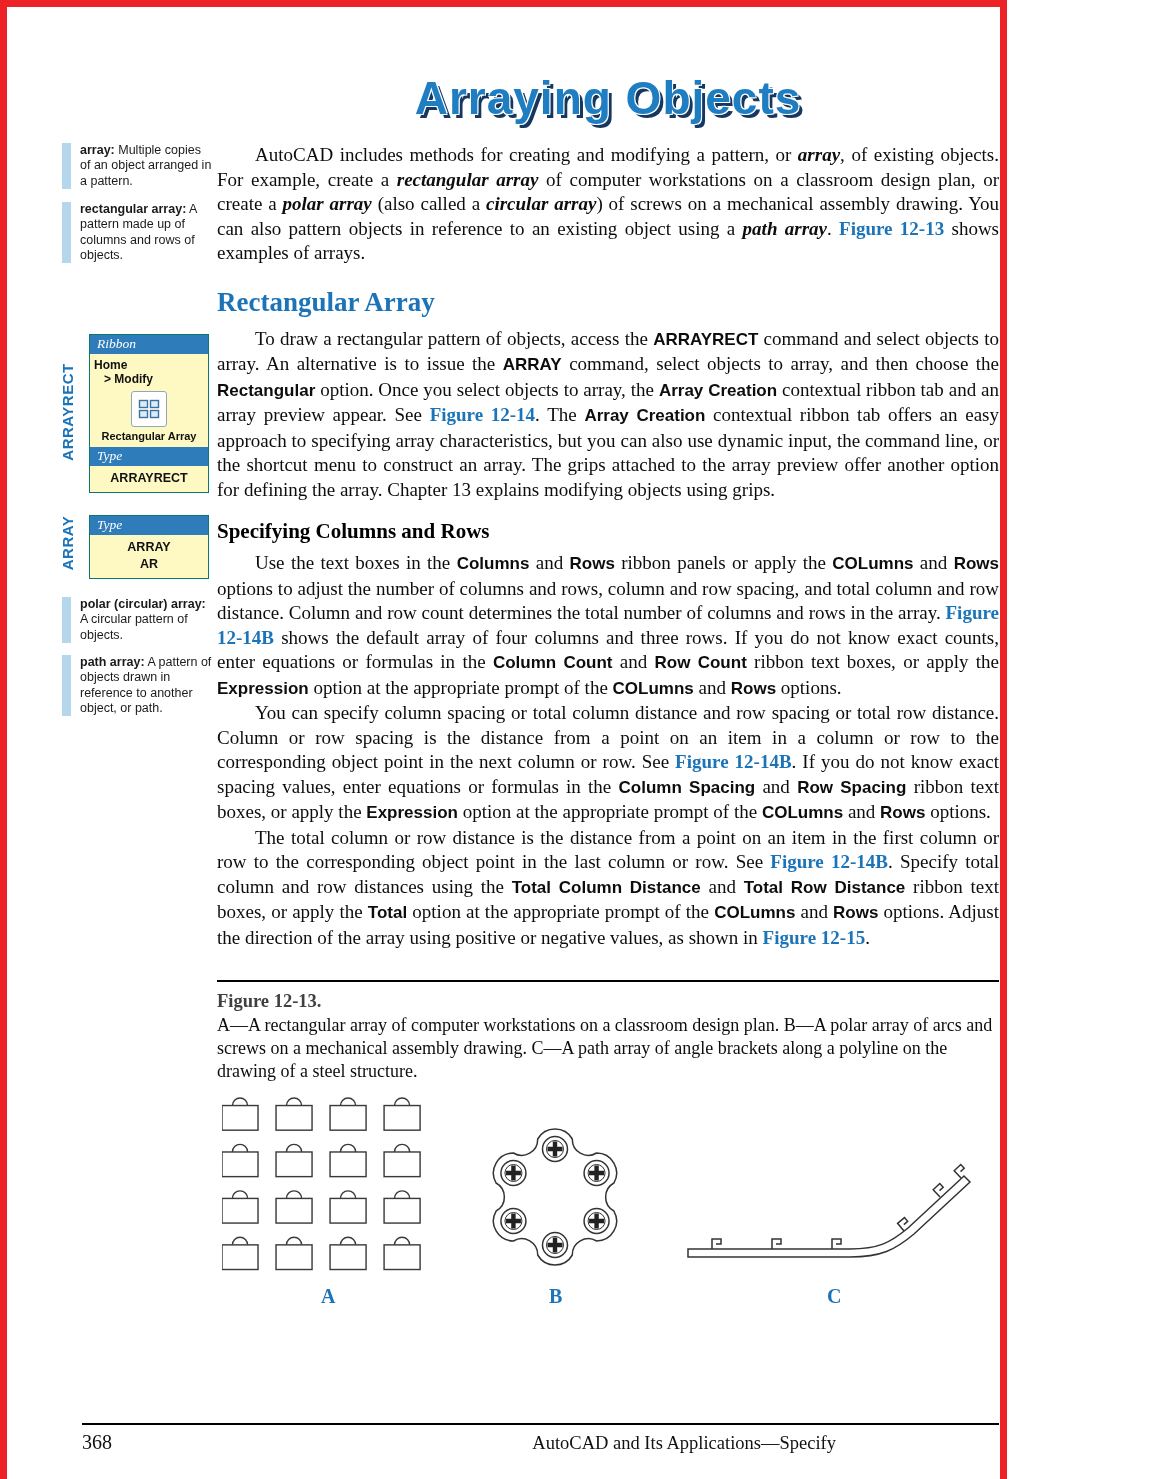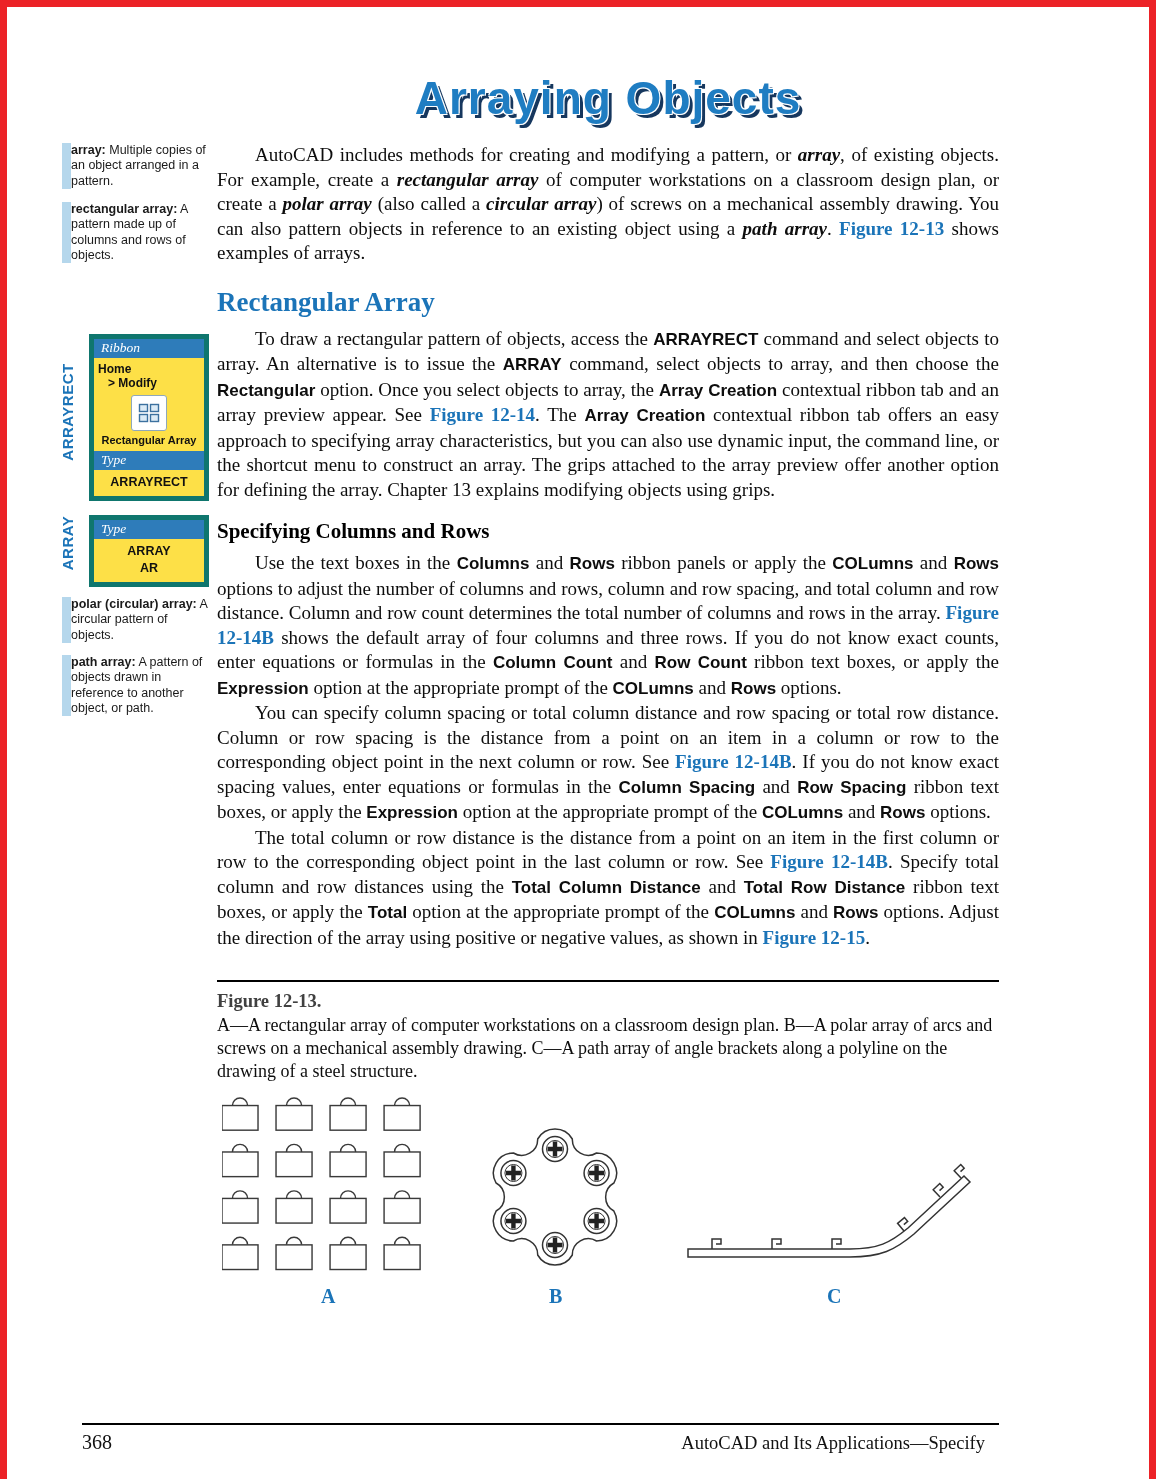--- a/index.html
+++ b/index.html
@@ -1,21 +1,21 @@
 <!DOCTYPE html>
 <html><head>
 <meta charset="utf-8">
 <style>
   * { margin:0; padding:0; box-sizing:border-box; }
   html,body { background:#ffffff; }
   body { width:1156px; }
 
   .page {
     position:relative;
-    width:1156px; height:1479px;
+    width:1007px; height:1479px;
     background:#ffffff;
     border-top:7px solid #ec2227;
     border-left:7px solid #ec2227;
     border-right:7px solid #ec2227;
     overflow:hidden;
     font-family:"Liberation Serif", serif;
     color:#111;
   }
 
   
@@ -29,21 +29,21 @@
     color:#1f7dc2;
     text-shadow:
       -1px -1px 0 #ffffff, 1px -1px 0 #ffffff,
       -1px  1px 0 #ffffff, 1px  1px 0 #ffffff,
       4px 4px 0 #16375e;
   }
 
   
   .margin-note {
     position:absolute; left:55px; width:152px;
-    display:flex; 
+    display:flex; gap:9px;
   }
   .note-bar { width:9px; background:#b5d7ec; flex-shrink:0; }
   .note-text {
     font-family:"Liberation Sans", sans-serif;
     font-size:12.5px; line-height:1.22; color:#1a1a1a;
   }
   .note-term { font-weight:bold; }
 
   .vlabel {
     position:absolute;
@@ -53,22 +53,22 @@
     font-family:"Liberation Sans", sans-serif;
     font-weight:bold; font-size:15px; letter-spacing:0.5px;
     color:#1b74b8;
     white-space:nowrap;
   }
   .vlabel-arrayrect { left:52px; top:484px; width:158px; }
   .vlabel-array     { left:52px; top:566px; width:60px; }
 
   .ref-box {
     position:absolute; left:82px; width:120px;
-    border:5px solid #0f766e;
-    background:#fde047;
+    border:1px solid #0f766e;
+    background:#fef9c3;
   }
   .box-arrayrect { top:327px; }
   .box-array     { top:508px; }
   .box-header {
     background:#2e7cba; color:#ffffff;
     font-family:"Liberation Serif", serif;
     font-style:italic; font-size:13.5px;
     padding:1px 0 2px 7px;
   }
   .box-body { padding:4px 4px 5px 4px; }

